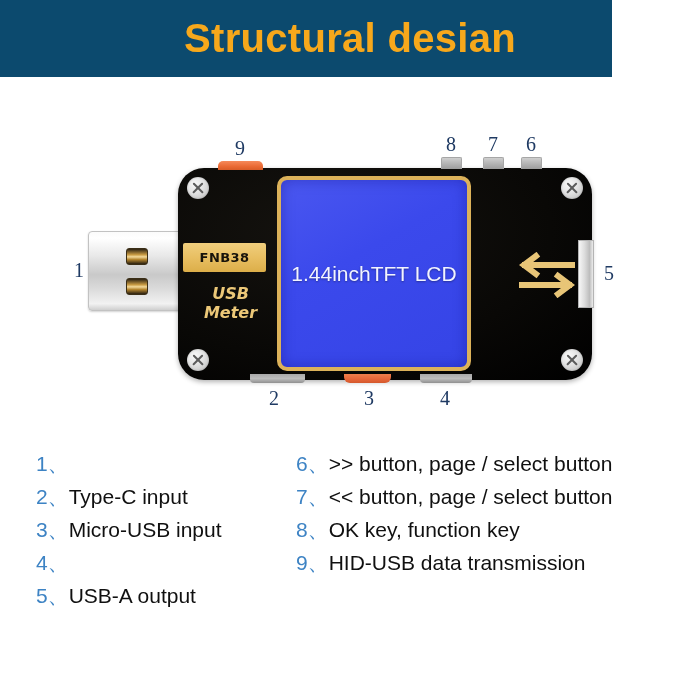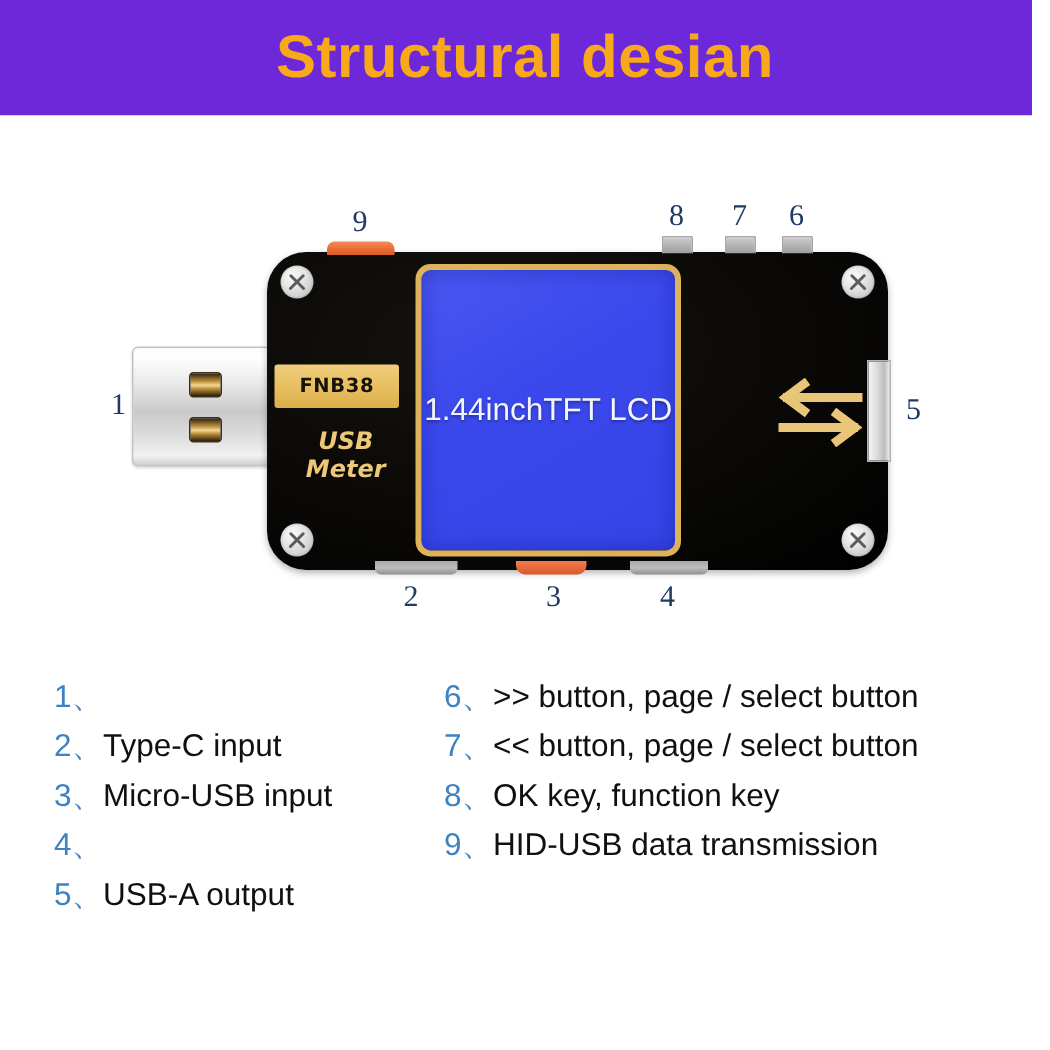--- a/index.html
+++ b/index.html
@@ -13,23 +13,23 @@
     position: relative;
     overflow: hidden;
     font-family: "Liberation Sans", "DejaVu Sans", sans-serif;
     background: #ffffff;
   }
 
   
   #header-bar {
     position: absolute;
     left: 0; top: 0;
-    width: 688px;
+    width: 612px;
     height: 77px;
-    background: #6d28d9;
+    background: #0c4a6e;
   }
   #page-title {
     position: absolute;
     left: 0; top: 0;
     width: 700px;
     height: 77px;
     line-height: 77px;
     text-align: center;
     color: #f7a81b;
     font-size: 40px;
@@ -142,21 +142,21 @@
     font-style: italic;
     font-weight: bold;
     font-family: "DejaVu Sans", sans-serif;
   }
 
   
   #lcd-screen {
     position: absolute;
     left: 99px;
     top: 8px;
-    width: 177px;
+    width: 194px;
     height: 195px;
     border: 4px solid #dcb25a;
     border-radius: 10px;
     box-sizing: border-box;
     background: linear-gradient(150deg, #4a57f0 0%, #3b49ec 40%, #3544e6 100%);
     box-shadow: inset 0 0 14px rgba(10,10,120,0.35);
   }
   #lcd-text {
     position: absolute;
     left: 0;

